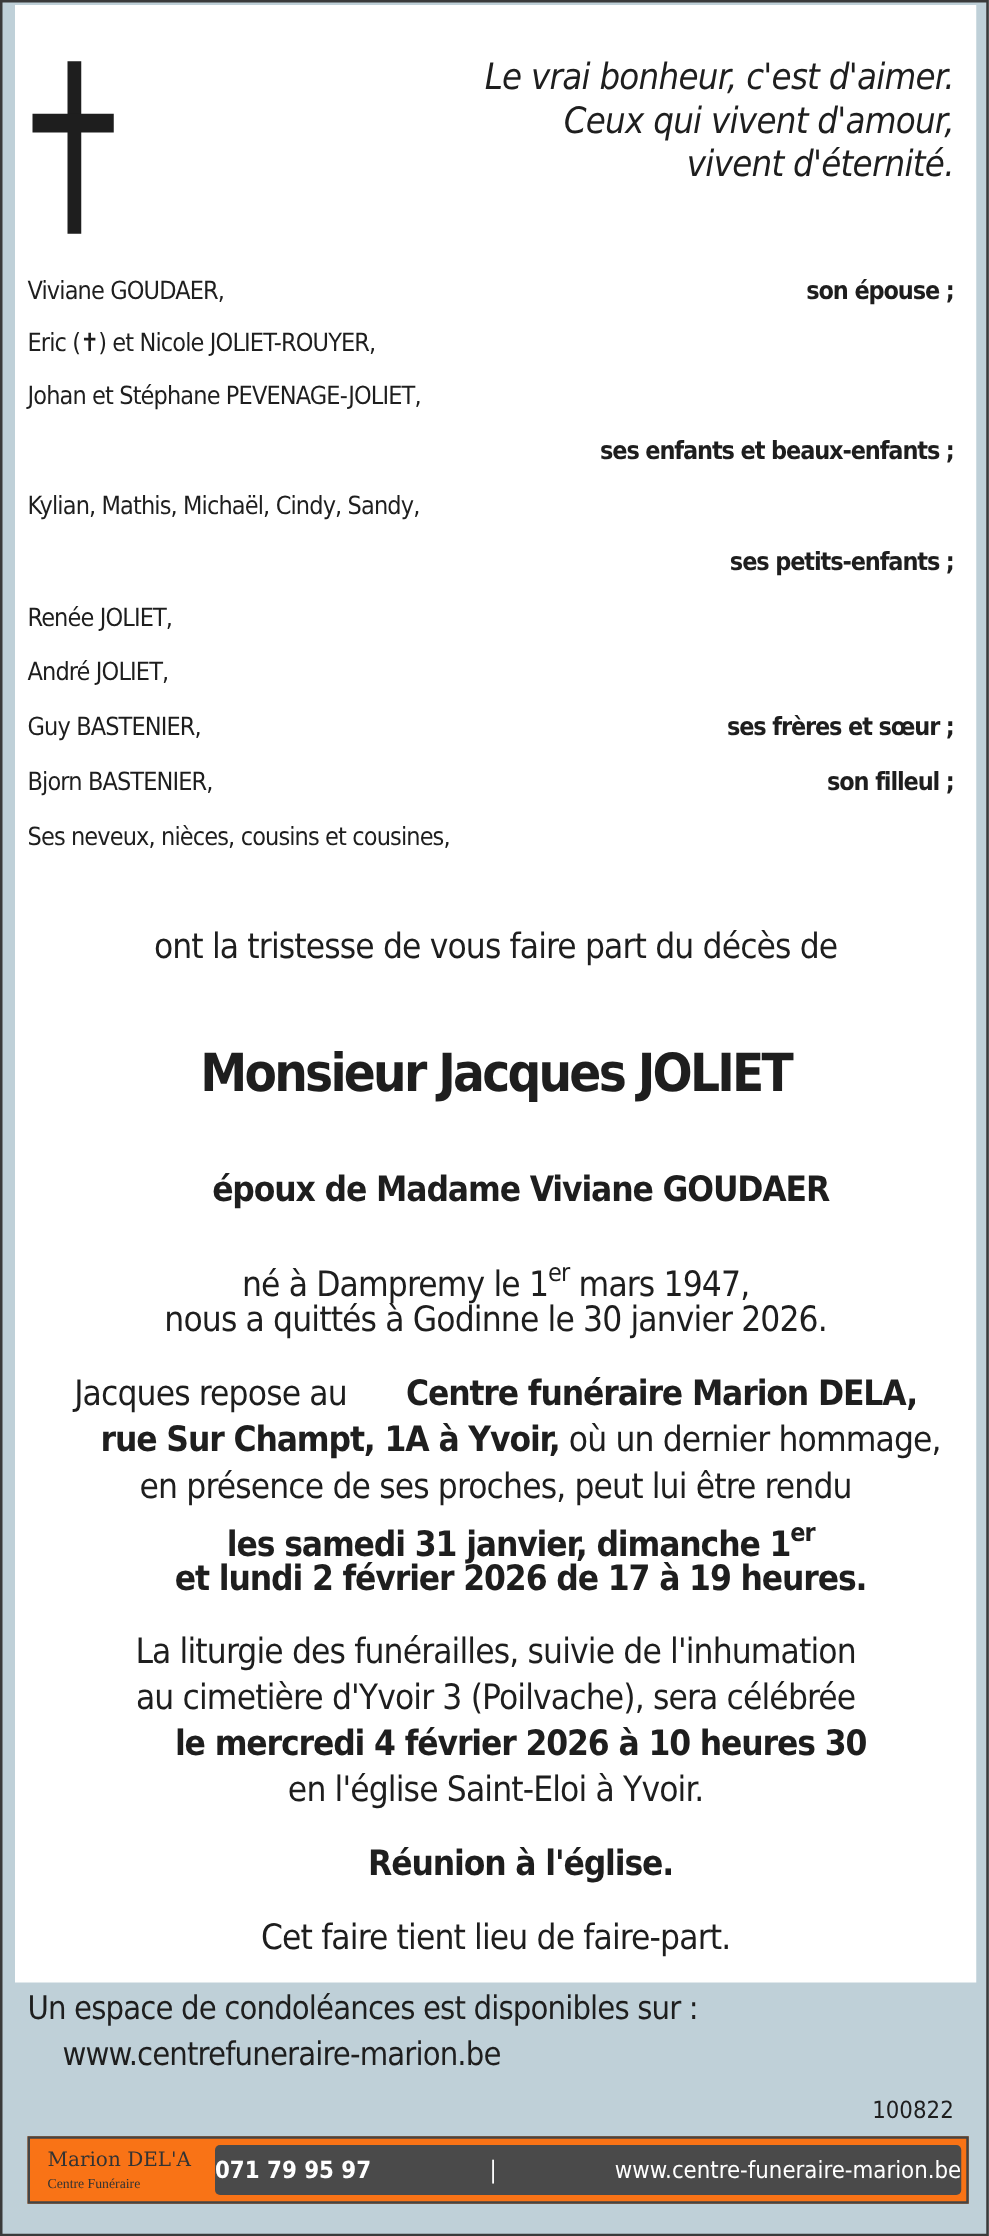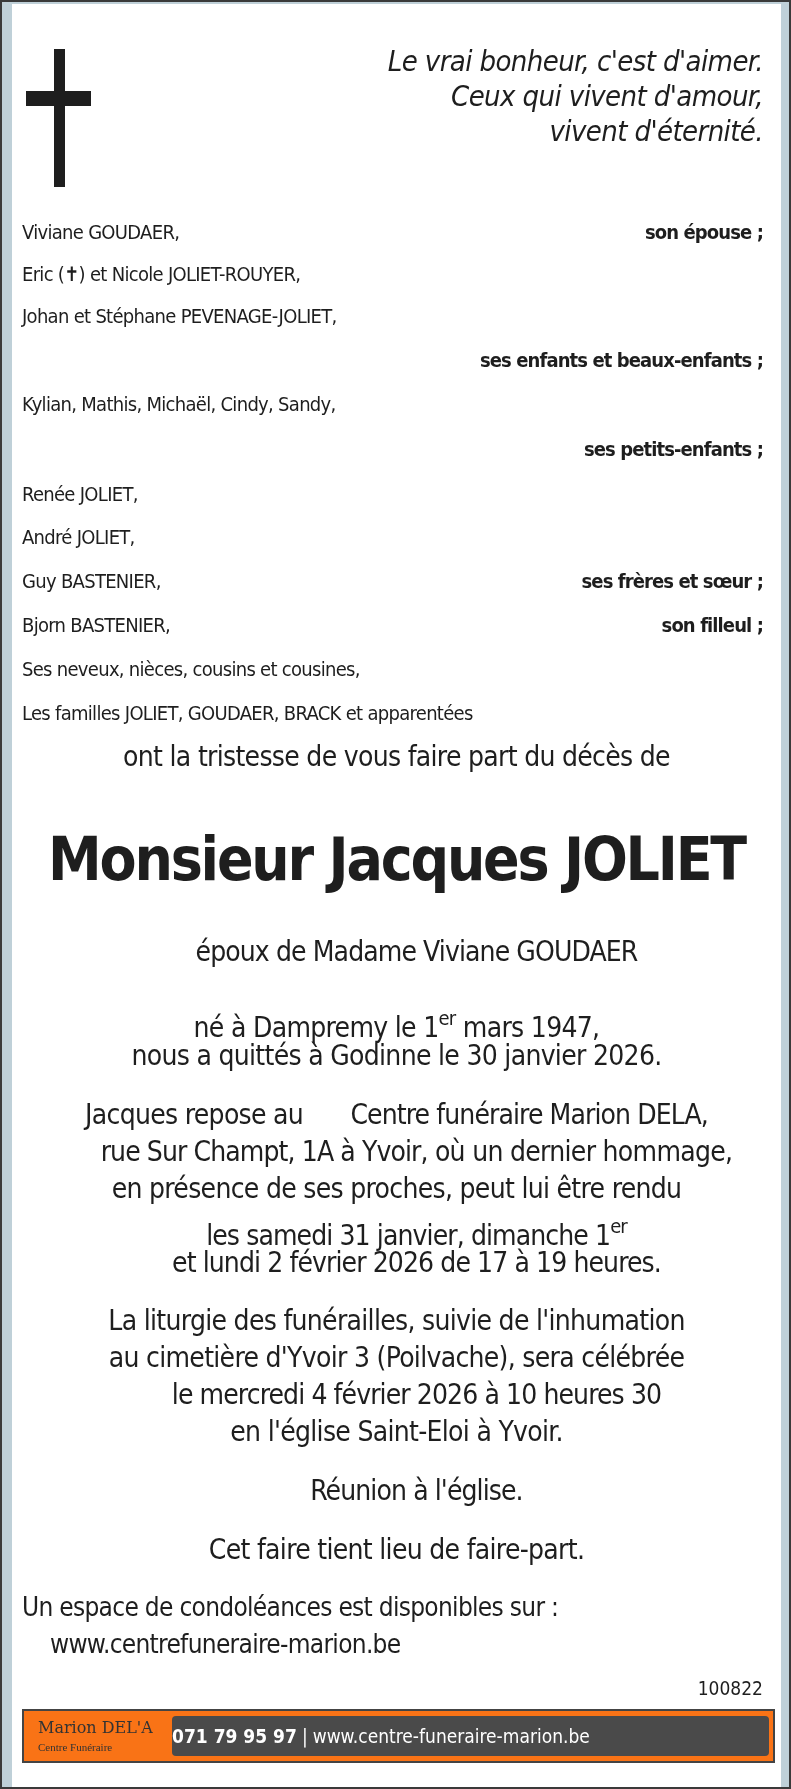--- a/index.html
+++ b/index.html
@@ -2,44 +2,44 @@
 <html><head>
   <meta charset="utf-8">
   <style>
     html, body { margin: 0; padding: 0; background: #2a2a2a; }
     body { width: 791px; height: 1789px; position: relative; overflow: hidden; }
     .frame {
       position: absolute; left: 0; top: 0; width: 791px; height: 1789px;
       box-sizing: border-box; border: 2px solid #3a3a3a; background: #bfd0d8;
     }
     .paper {
-      position: absolute; left: 10px; top: 2px; width: 769px; height: 1783px;
+      position: absolute; left: 10px; top: 2px; width: 769px; height: 1582px;
       background: #ffffff;
     }
     .txt { font-family: "DejaVu Sans Condensed", "DejaVu Sans", sans-serif; color: #1e1e1e; }
     .cross-v { position: absolute; left: 42px; top: 45px; width: 11px; height: 138px; background: #1e1e1e; }
     .cross-h { position: absolute; left: 14px; top: 87px; width: 65px; height: 15px; background: #1e1e1e; }
     .quote {
       position: absolute; right: 18px; top: 40px; text-align: right;
       font-style: italic; font-size: 29px; line-height: 35px; letter-spacing: -0.6px;
     }
     .row {
       position: absolute; left: 10px; right: 18px; height: 40px;
       font-size: 20px; line-height: 40px; letter-spacing: -0.7px;
       display: flex; justify-content: space-between; white-space: nowrap;
     }
     .row .rel { font-weight: bold; letter-spacing: -0.9px; }
     .center {
       position: absolute; left: 0; right: 0; text-align: center;
       font-size: 28px; line-height: 36px; letter-spacing: -0.7px; white-space: nowrap;
     }
-    .b { font-weight: normal; letter-spacing: -0.9px; margin-left: 40px; }
+    .b { font-weight: bold; letter-spacing: -0.9px; margin-left: 40px; }
     .name-title {
       position: absolute; left: 0; right: 0; top: 820px; text-align: center;
-      font-size: 60px; font-weight: bold; letter-spacing: -2.2px; line-height: 70px;
+      font-size: 42px; font-weight: bold; letter-spacing: -2.2px; line-height: 70px;
     }
     .sup { font-size: 20px; vertical-align: 12px; }
     .left {
       position: absolute; left: 10px; font-size: 26px; line-height: 36px;
       letter-spacing: -0.7px; white-space: nowrap;
     }
     .ref { position: absolute; right: 18px; top: 1673px; font-size: 19px; }
     .footer {
       position: absolute; left: 10px; top: 1705px; width: 753px; height: 54px;
       border: 2px solid #444; box-sizing: border-box; background: #f97316;
@@ -48,21 +48,21 @@
       position: absolute; left: 14px; top: 7px;
       font-family: "DejaVu Serif", "Liberation Serif", serif; font-size: 16px; color: #333;
     }
     .logo-sub {
       position: absolute; left: 14px; top: 30px;
       font-family: Liberation Serif, serif; font-size: 11px; color: #333;
     }
     .pill {
       position: absolute; left: 148px; top: 5px; right: 4px; height: 40px;
       background: #4a4a4a; border-radius: 4px; color: #fff;
-      display: flex; align-items: center; justify-content: flex-start;
+      display: flex; align-items: center; justify-content: space-between;
       font-family: "DejaVu Sans Condensed", "DejaVu Sans", sans-serif; font-size: 19px;
     }
     .pill .phone { font-weight: bold; }
     .pill .sep { margin: 0 5px; font-weight: normal; }
   </style>
 </head>
 <body>
 
 <div class="frame">
   <div class="paper txt">
@@ -115,24 +115,20 @@
         <span class="rel">son filleul ;</span>
       </div>
     <div class="row" style="top:557px">
         <span>Guy BASTENIER,</span>
         <span class="rel">ses frères et sœur ;</span>
       </div>
     <div class="row" style="top:645px">
         <span>Ses neveux, nièces, cousins et cousines,</span>
         <span class="rel"></span>
       </div>
-    <div class="row" style="top:689px">
-        <span>Les familles JOLIET, GOUDAER, BRACK et apparentées</span>
-        <span class="rel"></span>
-      </div>
 
     <div class="center" style="top:735px">ont la tristesse de vous faire part du décès de</div>
 
     <div class="name-title">Monsieur Jacques JOLIET</div>
 
     <div class="center b" style="top:930px">époux de Madame Viviane GOUDAER</div>
 
     <div class="center" style="top:996px"><span>né à Dampremy le 1</span><span class="sup">er</span><span> mars 1947,</span></div>
     <div class="center" style="top:1034px">nous a quittés à Godinne le 30 janvier 2026.</div>
 

